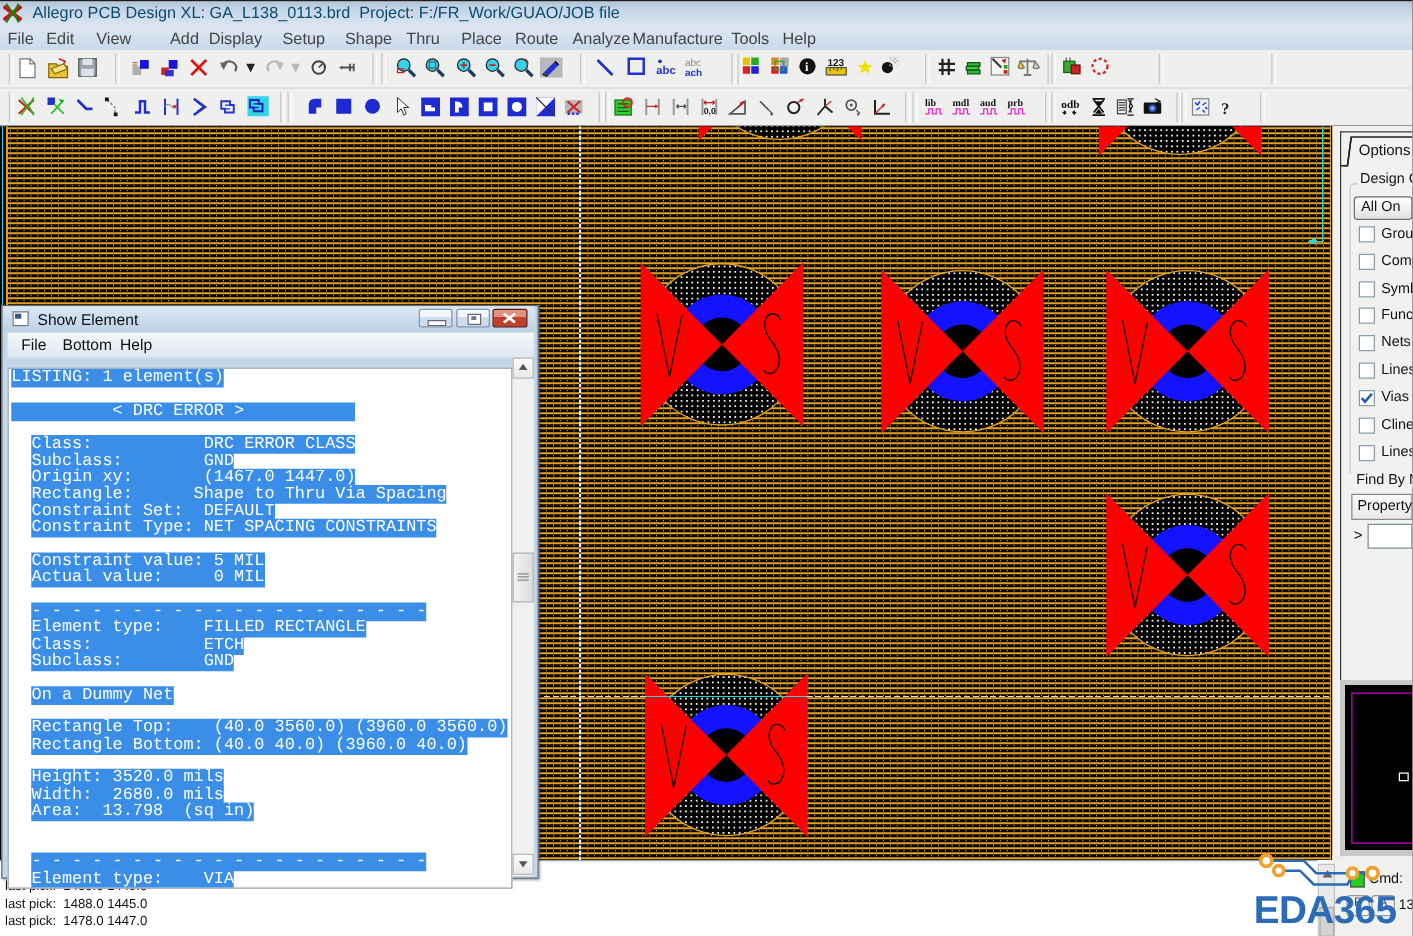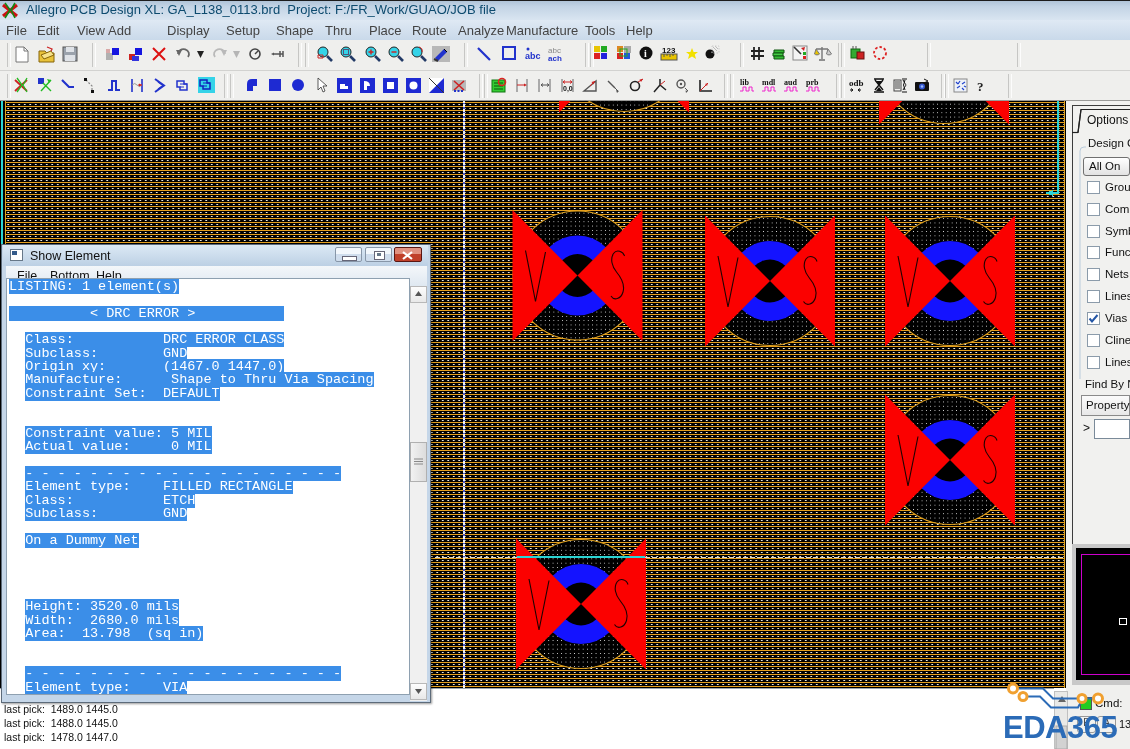--- a/index.html
+++ b/index.html
@@ -20,42 +20,42 @@
 #canvas{left:0;top:101px;width:1066px;height:587px;background:#000;overflow:hidden;}
 
 #rightpanel{left:1066px;top:101px;width:64px;height:648px;background:#f1f1ef;}
 .cb{position:absolute;left:21px;width:13px;height:13px;background:#fff;border:1px solid #8b9baa;box-sizing:border-box;}
 .cbl{position:absolute;left:39px;font-size:11.5px;color:#111;}
 
 #dialog{left:1px;top:244px;width:430px;height:459px;background:#c5d6e8;border:1px solid #5d6b7a;box-sizing:border-box;box-shadow:1px 1px 2px rgba(0,0,0,.4);}
 #dlg-title{position:absolute;left:1px;top:0;width:425px;height:21px;background:linear-gradient(#dce9f5,#bcd0e4);}
 #dlg-text{position:absolute;left:28px;top:4px;font-size:12.5px;color:#111;}
 #dlg-menu{position:absolute;left:4px;top:21px;width:421px;height:20px;background:linear-gradient(#f4f7fa,#dfe8f1);}
-#dlg-body{position:absolute;left:4px;top:33px;width:404px;height:417px;background:#fff;overflow:hidden;border:1px solid #8ea0b0;box-sizing:border-box;}
+#dlg-body{position:absolute;left:4px;top:49px;width:404px;height:417px;background:#fff;overflow:hidden;border:1px solid #8ea0b0;box-sizing:border-box;}
 #dlg-scroll{position:absolute;left:408px;top:41px;width:17px;height:415px;background:#f0f0f0;}
 .dl{position:absolute;left:2px;white-space:pre;font-family:"Liberation Mono",monospace;font-size:13.5px;line-height:13.35px;color:#fff;}
 .dl b{font-weight:normal;background:#3b8ee8;}
 
 #status{left:0;top:688px;width:1054px;height:61px;background:#fff;border-top:1px solid #9aa4ae;box-sizing:border-box;}
 .lp{position:absolute;left:4px;font-size:10.5px;color:#111;}
 
 #worldview{left:1072px;top:544px;width:58px;height:141px;background:#c8c8c8;}
 #wv-black{position:absolute;left:4px;top:4px;width:54px;height:132px;background:#000;}
 #wv-mag{position:absolute;left:9px;top:10px;width:49px;height:119px;border:1px solid #cc00cc;}
 </style>
 </head>
 <body>
 <div id="titlebar" class="abs"></div>
 <div id="titletext" class="abs">Allegro PCB Design XL: GA_L138_0113.brd&nbsp;&nbsp;Project: F:/FR_Work/GUAO/JOB file</div>
 <div id="menubar" class="abs"></div>
 <div id="menuitems">
 <span class="mi" style="left:6px">File</span>
 <span class="mi" style="left:37px">Edit</span>
 <span class="mi" style="left:77px">View</span>
-<span class="mi" style="left:108px">Add</span>
+<span class="mi" style="left:136px">Add</span>
 <span class="mi" style="left:167px">Display</span>
 <span class="mi" style="left:226px">Setup</span>
 <span class="mi" style="left:276px">Shape</span>
 <span class="mi" style="left:325px">Thru</span>
 <span class="mi" style="left:369px">Place</span>
 <span class="mi" style="left:412px">Route</span>
 <span class="mi" style="left:458px">Analyze</span>
 <span class="mi" style="left:506px">Manufacture</span>
 <span class="mi" style="left:585px">Tools</span>
 <span class="mi" style="left:626px">Help</span>
@@ -561,29 +561,32 @@
     <span style="position:absolute;left:11px;top:3px;font-size:12.5px;color:#111">File</span>
     <span style="position:absolute;left:44px;top:3px;font-size:12.5px;color:#111">Bottom</span>
     <span style="position:absolute;left:90px;top:3px;font-size:12.5px;color:#111">Help</span>
   </div>
   <div id="dlg-body">
 <div class="dl" style="top:1px"><b>LISTING: 1 element(s)</b></div>
 <div class="dl" style="top:54.4px">  <b>Class:           DRC ERROR CLASS</b></div>
 <div class="dl" style="top:27.7px"><b>          &lt; DRC ERROR &gt;           </b></div>
 <div class="dl" style="top:67.75px">  <b>Subclass:        GND</b></div>
 <div class="dl" style="top:81.1px">  <b>Origin xy:       (1467.0 1447.0)</b></div>
-<div class="dl" style="top:94.45px">  <b>Manufacture:      Shape to Thru Via Spacing</b></div>
+<div class="dl" style="top:94.45px">  <b>Rectangle:      Shape to Thru Via Spacing</b></div>
 <div class="dl" style="top:107.8px">  <b>Constraint Set:  DEFAULT</b></div>
+<div class="dl" style="top:121.15px">  <b>Constraint Type: NET SPACING CONSTRAINTS</b></div>
 <div class="dl" style="top:147.85px">  <b>Constraint value: 5 MIL</b></div>
 <div class="dl" style="top:161.2px">  <b>Actual value:     0 MIL</b></div>
 <div class="dl" style="top:187.9px">  <b>- - - - - - - - - - - - - - - - - - - -</b></div>
 <div class="dl" style="top:201.25px">  <b>Element type:    FILLED RECTANGLE</b></div>
 <div class="dl" style="top:214.6px">  <b>Class:           ETCH</b></div>
 <div class="dl" style="top:227.95px">  <b>Subclass:        GND</b></div>
 <div class="dl" style="top:254.65px">  <b>On a Dummy Net</b></div>
+<div class="dl" style="top:281.35px">  <b>Rectangle Top:    (40.0 3560.0) (3960.0 3560.0)</b></div>
+<div class="dl" style="top:294.7px">  <b>Rectangle Bottom: (40.0 40.0) (3960.0 40.0)</b></div>
 <div class="dl" style="top:321.4px">  <b>Height: 3520.0 mils</b></div>
 <div class="dl" style="top:334.75px">  <b>Width:  2680.0 mils</b></div>
 <div class="dl" style="top:348.1px">  <b>Area:  13.798  (sq in)</b></div>
 <div class="dl" style="top:388.15px">  <b>- - - - - - - - - - - - - - - - - - - -</b></div>
 <div class="dl" style="top:401.5px">  <b>Element type:    VIA</b></div>
   </div>
   <div id="dlg-scroll">
     <div style="position:absolute;left:0;top:0;width:17px;height:17px;background:linear-gradient(#fdfdfd,#e8e8e8);border:1px solid #b8b8b8;box-sizing:border-box"></div>
     <svg width="17" height="17" style="position:absolute;left:0;top:0">
         <path d="M8.5,5 L12,10 L5,10 Z" fill="#555"></path>

